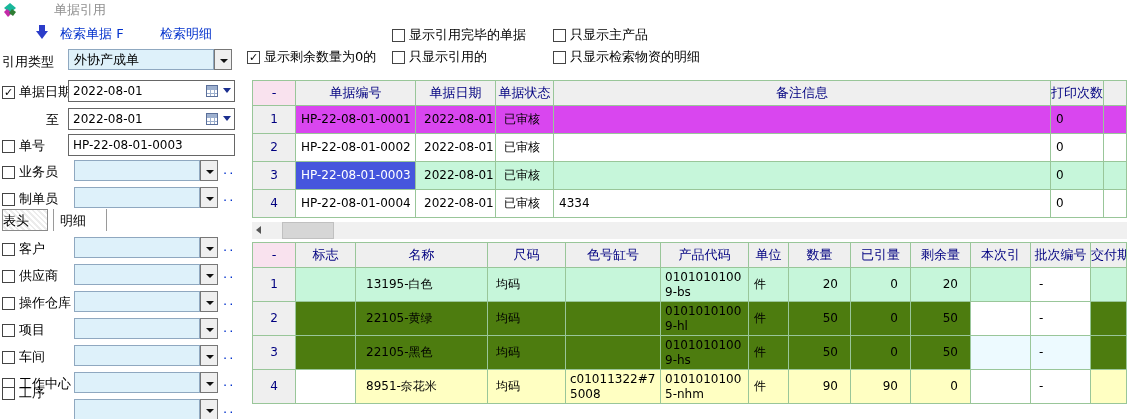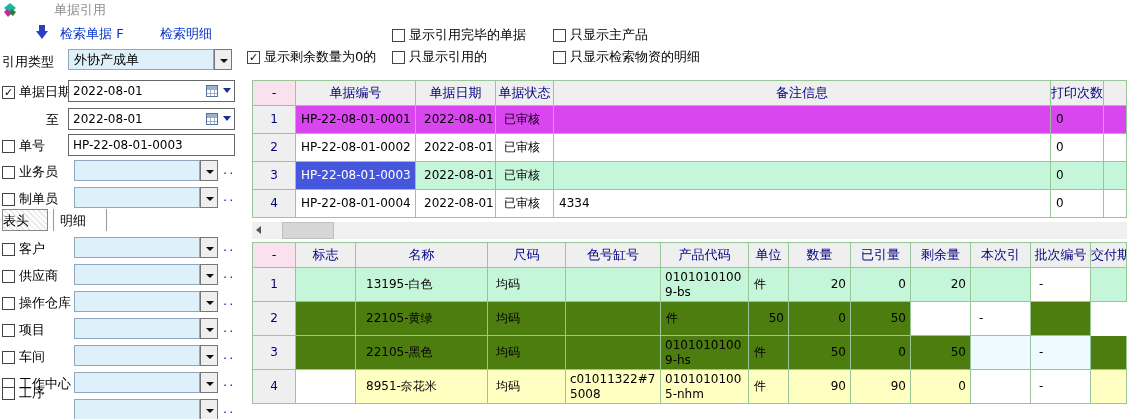--- a/index.html
+++ b/index.html
@@ -50,21 +50,21 @@
   .det-cols { grid-template-columns:43px 60px 132px 78px 95px 88px 40px 62px 60px 60px 60px 60px 36px; }
   .cell { border-right:1px solid #99c699; border-bottom:1px solid #99c699; overflow:hidden; white-space:nowrap; font-size:12px; }
   .hcell { background:#efefef; color:#000080; text-align:center; font-size:13px; }
   .hfirst { background:#f9e2ee; }
   .idx { background:#efefef; color:#000080; text-align:center; }
   .doc-h .cell { height:25px; line-height:24px; }
   .doc-r .cell { height:28px; line-height:27px; }
   .det-h .cell { height:25px; line-height:24px; }
   .det-r .cell { height:34px; line-height:33px; }
   .pl4 { padding-left:5px; } .pl8 { padding-left:8px; } .pl10 { padding-left:10px; }
-  .num { text-align:right; padding-right:4px; }
+  .num { text-align:right; padding-right:12px; }
   .wrapcell { white-space:normal; word-break:break-all; line-height:15px !important; padding:2px 2px 0 4px; font-size:12px; }
   .r-lightmint { background:#d946ef; }
   .r-mint { background:#c6f6da; }
   .r-sage { background:#4d7c0f; }
   .r-yellow { background:#ffffc2; }
   .c-white { background:#ffffff; }
   .c-azure { background:#edfaff; }
   .selcell { background:#4656dd !important; color:#fff !important; }
 
   
@@ -324,20 +324,21 @@
       <div class="cell pl8 c-white">-</div>
       <div class="cell r-mint"></div>
     </div>
 
     <div class="grow det-cols det-r">
       <div class="cell idx">2</div>
       <div class="cell r-sage"></div>
       <div class="cell pl10 r-sage">22105-黄绿</div>
       <div class="cell pl8 r-sage">均码</div>
       <div class="cell r-sage wrapcell"></div>
+      <div class="cell r-sage wrapcell">01010101009-hl</div>
       <div class="cell pl4 r-sage">件</div>
       <div class="cell num r-sage">50</div>
       <div class="cell num r-sage">0</div>
       <div class="cell num r-sage">50</div>
       <div class="cell c-white"></div>
       <div class="cell pl8 c-white">-</div>
       <div class="cell r-sage"></div>
     </div>
 
     <div class="grow det-cols det-r">

